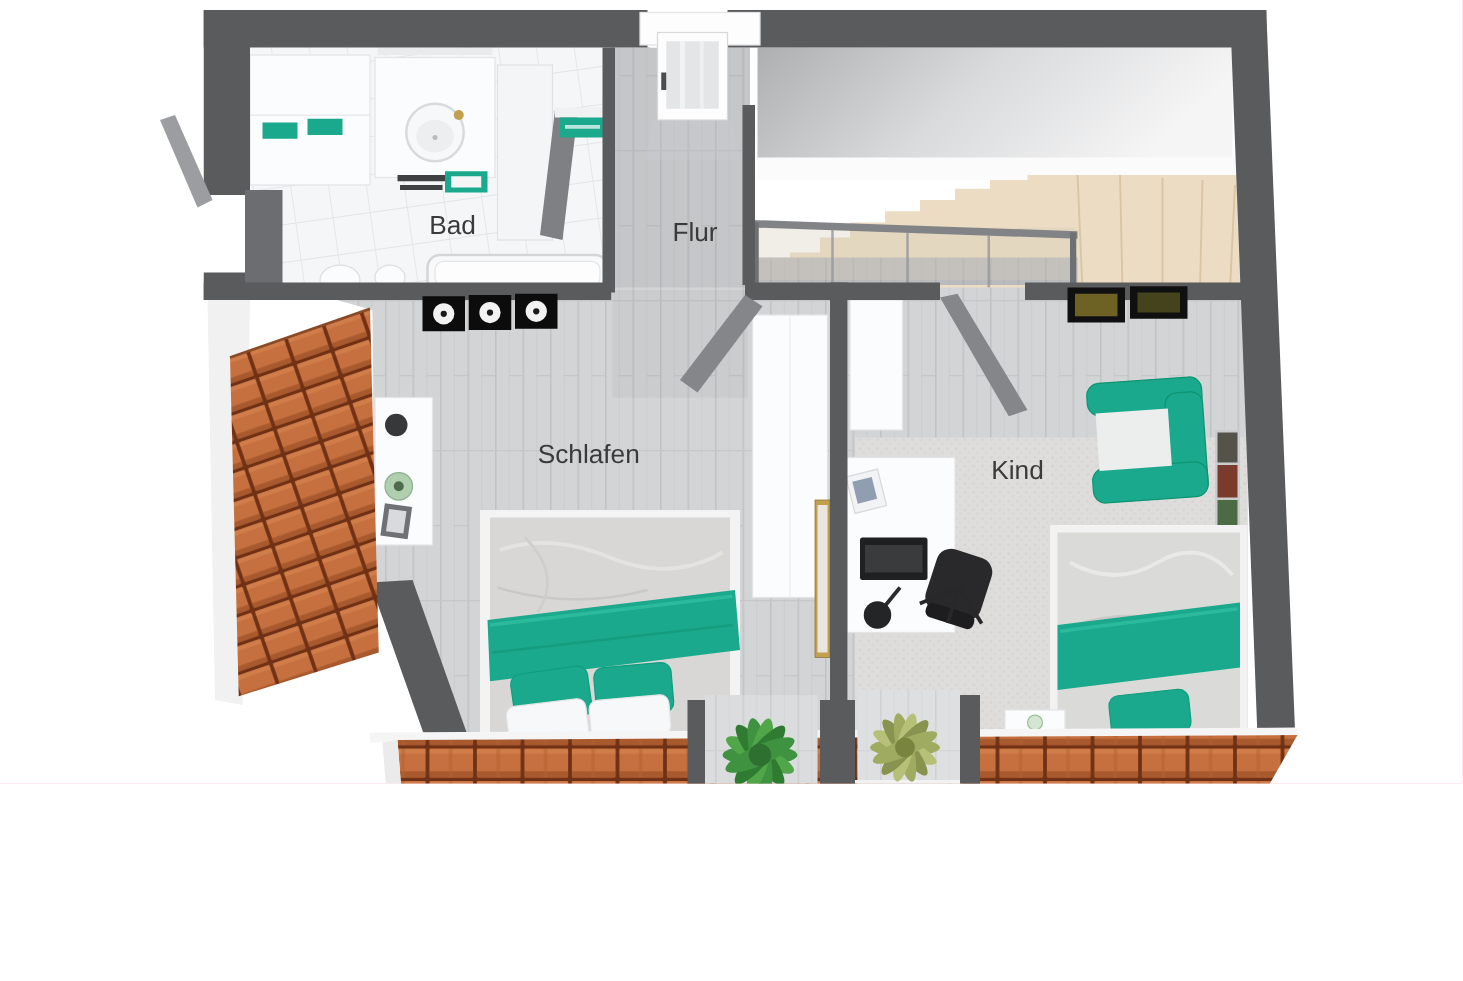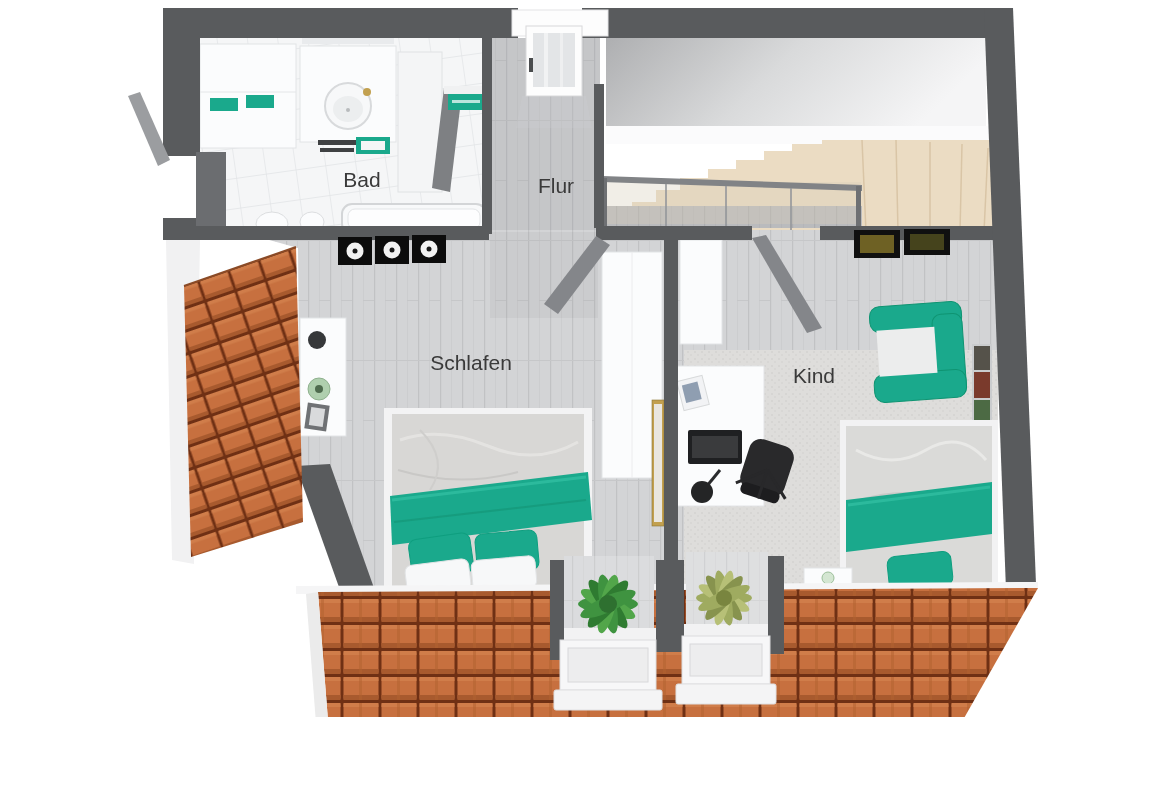--- a/index.html
+++ b/index.html
@@ -1,16 +1,16 @@
 <!DOCTYPE html>
 <html style="--c-background: #ffffff; --c-wall: #595b5d; --c-door: #84868a; --c-floor_wood: #d3d4d6; --c-floor_tile: #f5f6f7; --c-carpet: #dedddb; --c-roof_tile: #c7703f; --c-roof_gap: #6f3014; --c-accent_teal: #1aa98c; --c-stairs_beige: #ebdcc3; --c-gold: #c2a04f; --c-plant_dark: #3f9340; --c-plant_light: #9fab60; --c-label_text: #3a3a3a;"><head>
 <meta charset="utf-8">
 <style>
   html,body{margin:0;padding:0;background:#fff;}
-  .canvas{position:relative;width:1170px;height:717px;background:#f9a8d4;overflow:hidden;
+  .canvas{position:relative;width:1170px;height:627px;background:#f9a8d4;overflow:hidden;
           font-family:"Liberation Sans",sans-serif;}
   text.room-label{font-size:21px;fill:var(--c-label_text);text-anchor:middle;
                   font-family:"Liberation Sans",sans-serif;}
   .w{fill:var(--c-wall);}
   .door{fill:var(--c-door);}
   .teal{fill:var(--c-accent_teal);}
   .gold{fill:var(--c-gold);}
   .st{fill:var(--c-stairs_beige);}
   .pf{fill:var(--c-floor_wood);}
   .tf{fill:var(--c-floor_tile);}

